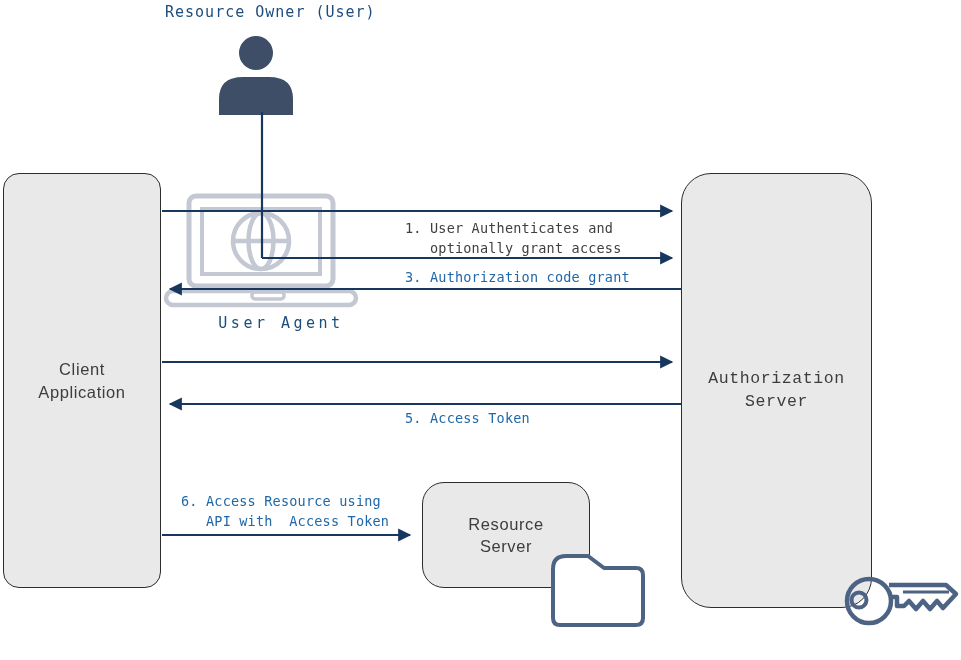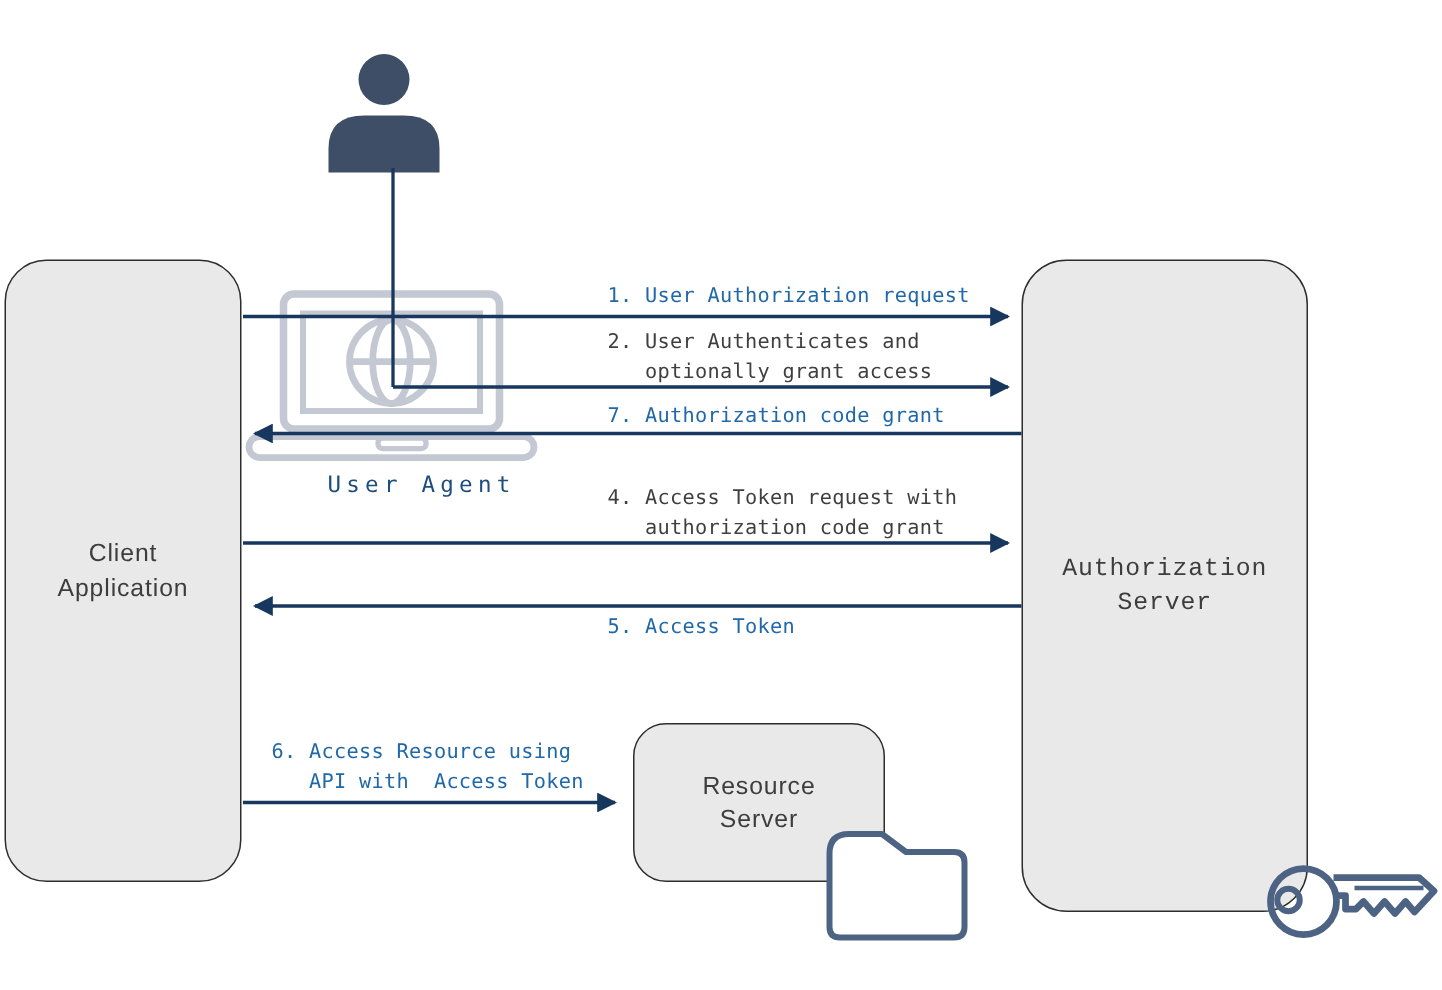--- a/index.html
+++ b/index.html
@@ -6,21 +6,21 @@
   .canvas{
     position:relative;width:961px;height:660px;background:#ffffff;
     font-family:"Liberation Sans",sans-serif;overflow:hidden;
   }
   .node{
     position:absolute;background:var(--node_fill);border:1.6px solid var(--node_border);
     display:flex;align-items:center;justify-content:center;text-align:center;
     color:var(--node_text);font-size:16.5px;letter-spacing:0.6px;line-height:1.35;
     white-space:pre-line;z-index:1;
   }
-  .node-client{left:3px;top:173px;width:156px;height:413px;border-radius:28px;}
+  .node-client{left:3px;top:173px;width:156px;height:413px;border-radius:16px;}
   .node-auth{left:681px;top:173px;width:189px;height:433px;border-radius:30px;font-family:Liberation Mono, monospace;}
   .node-resource{left:422px;top:482px;width:166px;height:104px;border-radius:22px;}
   .overlay{position:absolute;left:0;top:0;z-index:2;pointer-events:none;}
   .mono{font-family:"DejaVu Sans Mono","Liberation Mono",monospace;}
   .diagram-title{
     position:absolute;left:165px;top:3px;font-size:15px;letter-spacing:1px;
     color:var(--title_navy);z-index:3;white-space:pre;
   }
   .user-agent-label{
     position:absolute;left:208px;top:314px;width:146px;text-align:center;
@@ -41,38 +41,36 @@
   .fill-line{fill:var(--line);}
   .fill-person{fill:var(--person);}
   .stroke-laptop{stroke:var(--laptop);}
   .stroke-accent{stroke:var(--icon_accent);}
 </style>
 </head>
 <body>
 
 <div class="canvas">
 
+  <div class="diagram-title mono">Resource Owner (User)</div>
 
   <div class="node node-client">Client
 Application</div>
 
   <div class="node node-auth">Authorization
 Server</div>
 
   <div class="node node-resource">Resource
 Server</div>
 
   <div class="user-agent-label mono">User Agent</div>
 
-  <div class="flow-label mono fl-1">1. User Authorization request</div>
-  <div class="flow-label mono fl-2 dark">2. User Authenticates and
+  <div class="flow-label mono fl-2 dark">1. User Authenticates and
    optionally grant access</div>
-  <div class="flow-label mono fl-3">7. Authorization code grant</div>
-  <div class="flow-label mono fl-4 dark">4. Access Token request with
-   authorization code grant</div>
+  <div class="flow-label mono fl-3">3. Authorization code grant</div>
   <div class="flow-label mono fl-5">5. Access Token</div>
   <div class="flow-label mono fl-6">6. Access Resource using
    API with  Access Token</div>
 
   <svg class="overlay" width="961" height="660" viewBox="0 0 961 660">
     <defs>
       <marker id="ah" viewBox="0 0 10 10" refX="9" refY="5" markerWidth="7.2" markerHeight="6" orient="auto-start-reverse">
         <path d="M0,0 L10,5 L0,10 Z" class="fill-line"></path>
       </marker>
     </defs>

